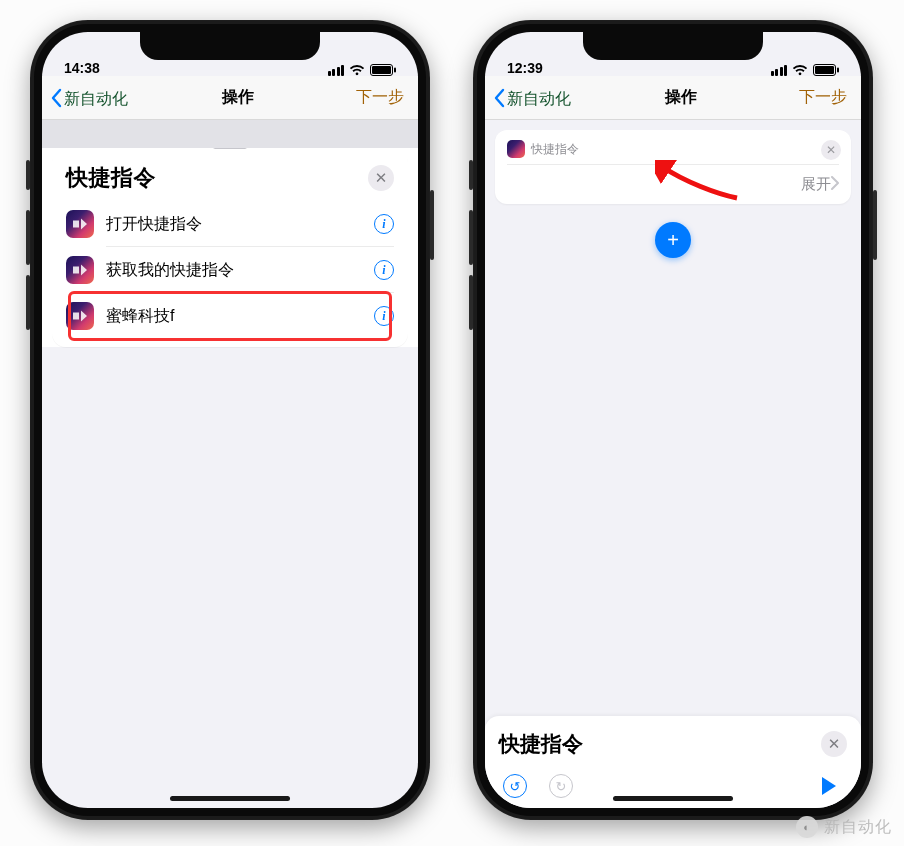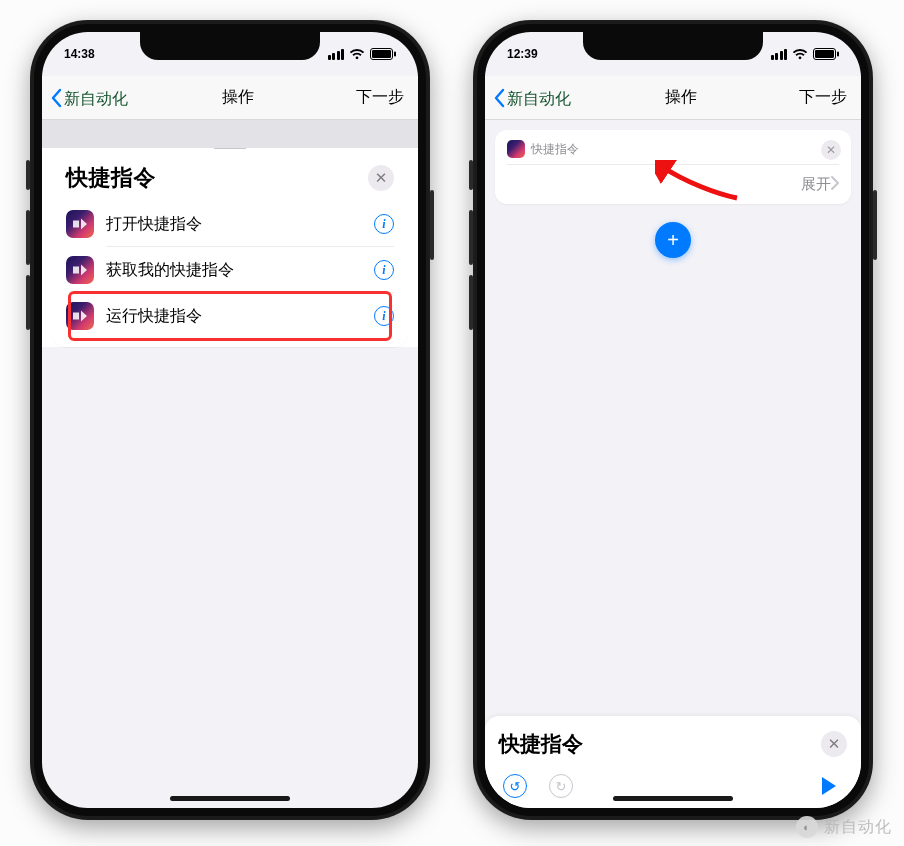--- a/index.html
+++ b/index.html
@@ -35,45 +35,45 @@
     overflow: hidden;
     z-index:1;
   }
   .notch {
     position: absolute; top: 0; left: 50%; transform: translateX(-50%);
     width: 180px; height: 28px; background: #0a0a0a;
     border-bottom-left-radius: 18px; border-bottom-right-radius: 18px;
     z-index: 30;
   }
   .statusbar {
-    position: relative; height: 44px; display:flex; align-items:center; justify-content:space-between;
-    padding: 0 22px; font-size: 12px; font-weight: 600; color:#000;
+    position: relative; height: 44px; display:flex; align-items:flex-end; justify-content:space-between;
+    padding: 0 22px; font-size: 14px; font-weight: 600; color:#000;
     z-index:5;
   }
   .status-icons{display:flex;align-items:center;gap:5px;}
   .signal{display:flex;align-items:flex-end;gap:1.5px;}
   .signal span{width:3px;background:#000;border-radius:1px;}
   .signal span:nth-child(1){height:5px}.signal span:nth-child(2){height:7px}
   .signal span:nth-child(3){height:9px}.signal span:nth-child(4){height:11px}
   .wifi svg,.battery svg{display:block}
 
   .navbar {
     position: relative; height: 44px;
     display:flex; align-items:center; justify-content:center;
     background:#f8f8f8; border-bottom:1px solid rgba(0,0,0,0.12);
   }
   .nav-back{
     position:absolute;left:8px;top:4px;bottom:0;display:flex;align-items:center;
     color:#14532d;font-size:16px;font-weight:400;
   }
   .nav-back .chev{margin-right:2px;}
-  .nav-title{font-size:16px;font-weight:400;color:#000;margin-left:16px;}
+  .nav-title{font-size:16px;font-weight:700;color:#000;margin-left:16px;}
   .nav-next{
     position:absolute;right:14px;top:0;bottom:0;display:flex;align-items:center;
-    color:#000000;font-size:16px;
+    color:#a16207;font-size:16px;
   }
 
   
   .greybar{height:28px;background:#e2e2e7;position:relative;}
   .panel{
     margin:0 10px; background:#fff; border-radius:14px; padding:14px 14px 8px;
     box-shadow:0 1px 0 rgba(0,0,0,0.04);
   }
   .panel-head{display:flex;align-items:center;justify-content:space-between;margin-bottom:8px;}
   .panel-title{font-size:22px;font-weight:700;letter-spacing:0.5px;}
@@ -241,21 +241,21 @@
               <span class="sep"></span>
             </div>
             <div class="row">
               <span class="icon-sc"></span>
               <span class="label">获取我的快捷指令</span>
               <span class="info">i</span>
               <span class="sep"></span>
             </div>
             <div class="row" style="position:relative;">
               <span class="icon-sc"></span>
-              <span class="label">运行快捷指令</span>
+              <span class="label">蜜蜂科技f</span>
               <span class="info">i</span>
               <span class="highlight"></span>
             </div>
           </div>
         </div>
       </div>
 
       <div class="home-ind"></div>
     </div>
   </div>

